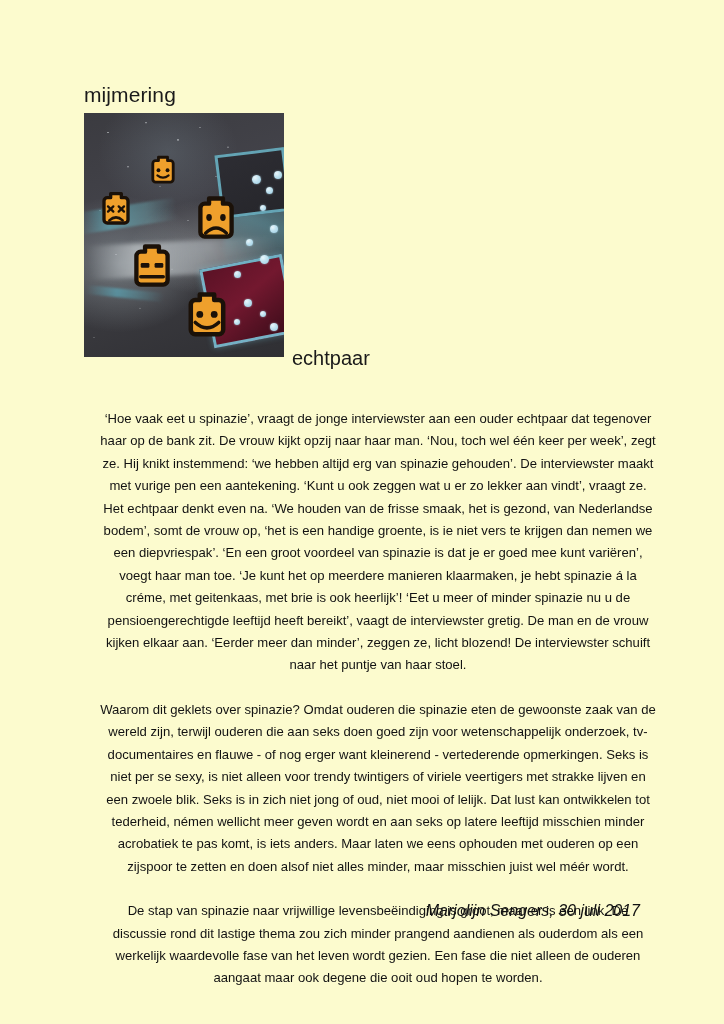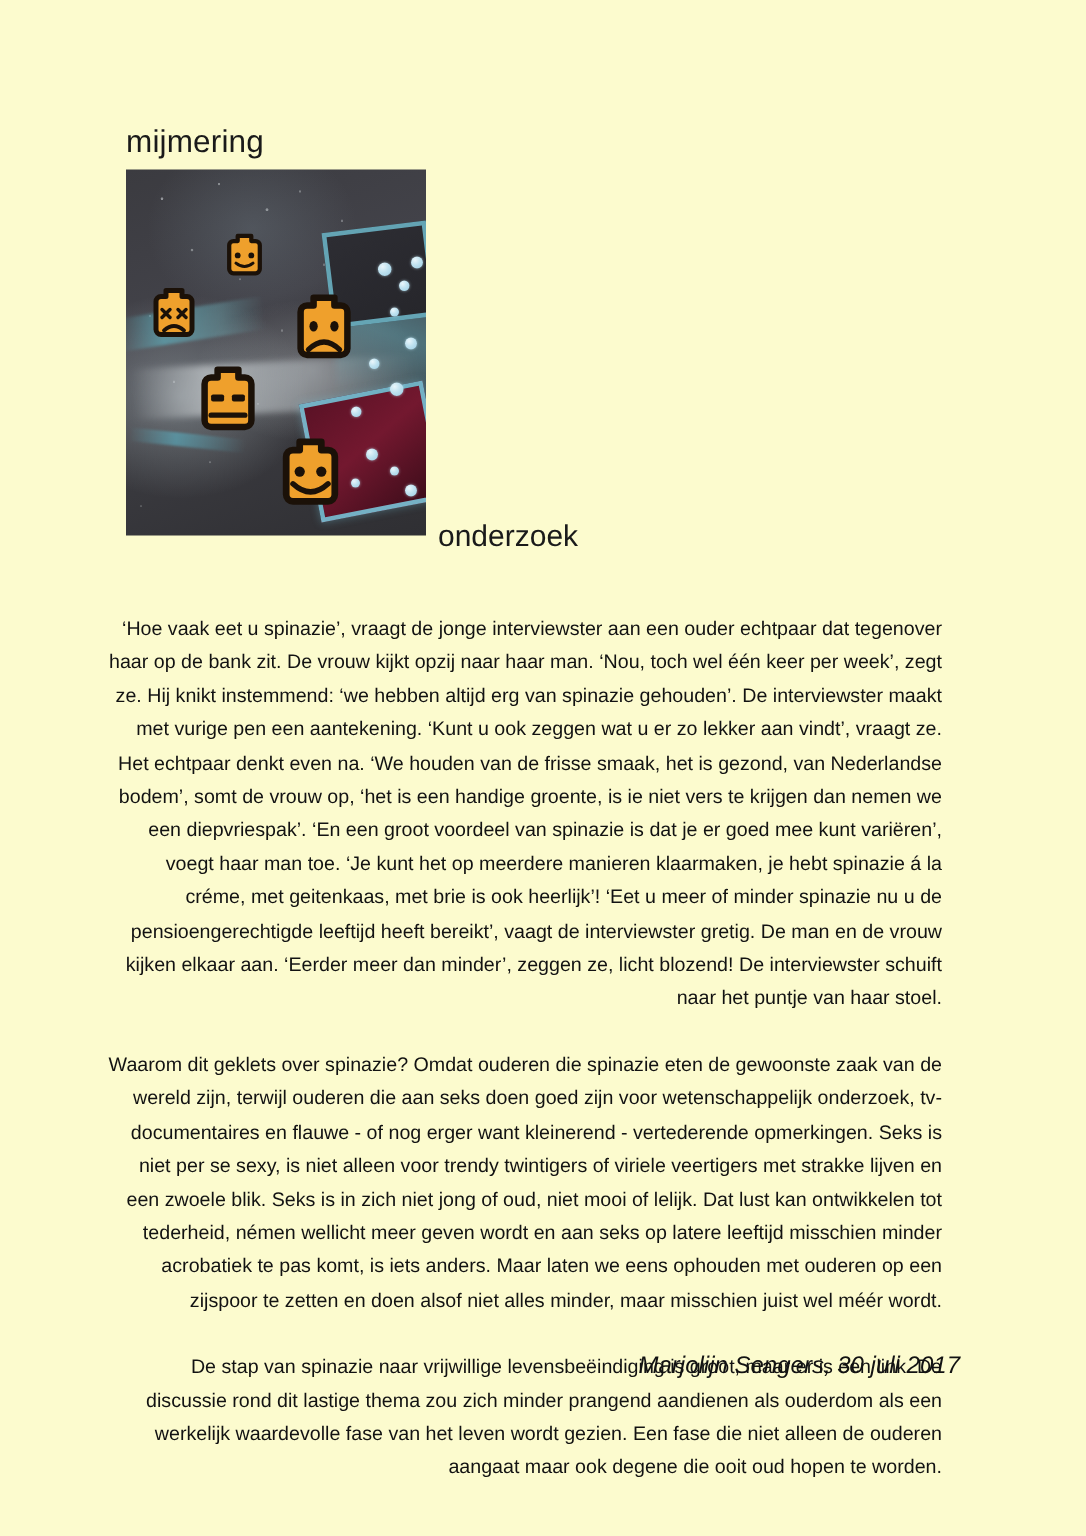--- a/index.html
+++ b/index.html
@@ -146,27 +146,27 @@
     left: 292px;
     top: 345px;
     font-size: 20px;
     line-height: 26px;
     color: #1a1a1a;
   }
 
   
   .body-text {
     position: absolute;
-    left: 72px;
+    left: 100px;
     top: 408px;
     width: 556px;
     font-size: 13.1px;
     line-height: 22.4px;
     color: #121212;
-    text-align: right;
+    text-align: center;
   }
   .body-text p {
     margin: 0 0 22px 0;
   }
   .body-text p:last-of-type {
     margin-bottom: 0;
   }
   .tight {
     margin-bottom: 0 !important;
   }
@@ -258,21 +258,21 @@
         <svg width="54" height="54" viewBox="0 0 60 60">
           <path d="M22 4 h16 v6 h5 a5 5 0 0 1 5 5 v28 a5 5 0 0 1 -5 5 h-26 a5 5 0 0 1 -5 -5 v-28 a5 5 0 0 1 5 -5 h5 z" fill="#efa02c" stroke="#1b1108" stroke-width="5" stroke-linejoin="round"></path>
           <circle cx="22" cy="26" r="3.8" fill="#1b1108"></circle>
           <circle cx="38" cy="26" r="3.8" fill="#1b1108"></circle>
           <path d="M17 35 q13 12 26 0" fill="none" stroke="#1b1108" stroke-width="4" stroke-linecap="round"></path>
         </svg>
       </div>
     </div>
   </div>
 
-  <div class="caption">onderzoek</div>
+  <div class="caption">echtpaar</div>
 
   <div class="body-text">
     <p>‘Hoe vaak eet u spinazie’, vraagt de jonge interviewster aan een ouder echtpaar dat tegenover haar op de bank zit. De vrouw kijkt opzij naar haar man. ‘Nou, toch wel één keer per week’, zegt ze. Hij knikt instemmend: ‘we hebben altijd erg van spinazie gehouden’. De interviewster maakt met vurige pen een aantekening. ‘Kunt u ook zeggen wat u er zo lekker aan vindt’, vraagt ze. Het echtpaar denkt even na. ‘We houden van de frisse smaak, het is gezond, van Nederlandse bodem’, somt de vrouw op,  ‘het is een handige groente, is ie niet vers te krijgen dan nemen we een diepvriespak’. ‘En een groot voordeel van spinazie is dat je er goed mee kunt variëren’, voegt haar man toe. ‘Je kunt het op meerdere manieren klaarmaken, je hebt spinazie á la créme, met geitenkaas, met brie is ook heerlijk’! ‘Eet u meer of minder spinazie nu u de pensioengerechtigde leeftijd heeft bereikt’, vaagt de interviewster gretig. De man en de vrouw kijken elkaar aan. ‘Eerder meer dan minder’, zeggen ze, licht blozend! De interviewster schuift naar het puntje van haar stoel.</p>
     <p>Waarom dit geklets over spinazie? Omdat ouderen die spinazie eten de gewoonste zaak van de wereld zijn, terwijl ouderen die aan seks doen goed zijn voor wetenschappelijk onderzoek, tv-documentaires en flauwe - of nog erger want kleinerend - vertederende opmerkingen. Seks is niet per se sexy, is niet alleen voor trendy twintigers of viriele veertigers met strakke lijven en een zwoele blik. Seks is in zich niet jong of oud, niet mooi of lelijk. Dat lust kan ontwikkelen tot tederheid, némen wellicht meer geven wordt en aan seks op latere leeftijd misschien minder acrobatiek te pas komt, is iets anders. Maar laten we eens ophouden met ouderen op een zijspoor te zetten en doen alsof niet alles minder, maar misschien juist wel méér wordt.</p>
     <p class="tight">De stap van spinazie naar vrijwillige levensbeëindiging is groot, maar er is een link. De discussie rond dit lastige thema zou zich minder prangend aandienen als ouderdom als een werkelijk waardevolle fase van het leven wordt gezien. Een fase die niet alleen de ouderen aangaat maar ook degene die ooit oud hopen te worden.</p>
   </div>
 
   <div class="signature">Marjolijn Sengers, 30 juli 2017</div>
 
 </div>

